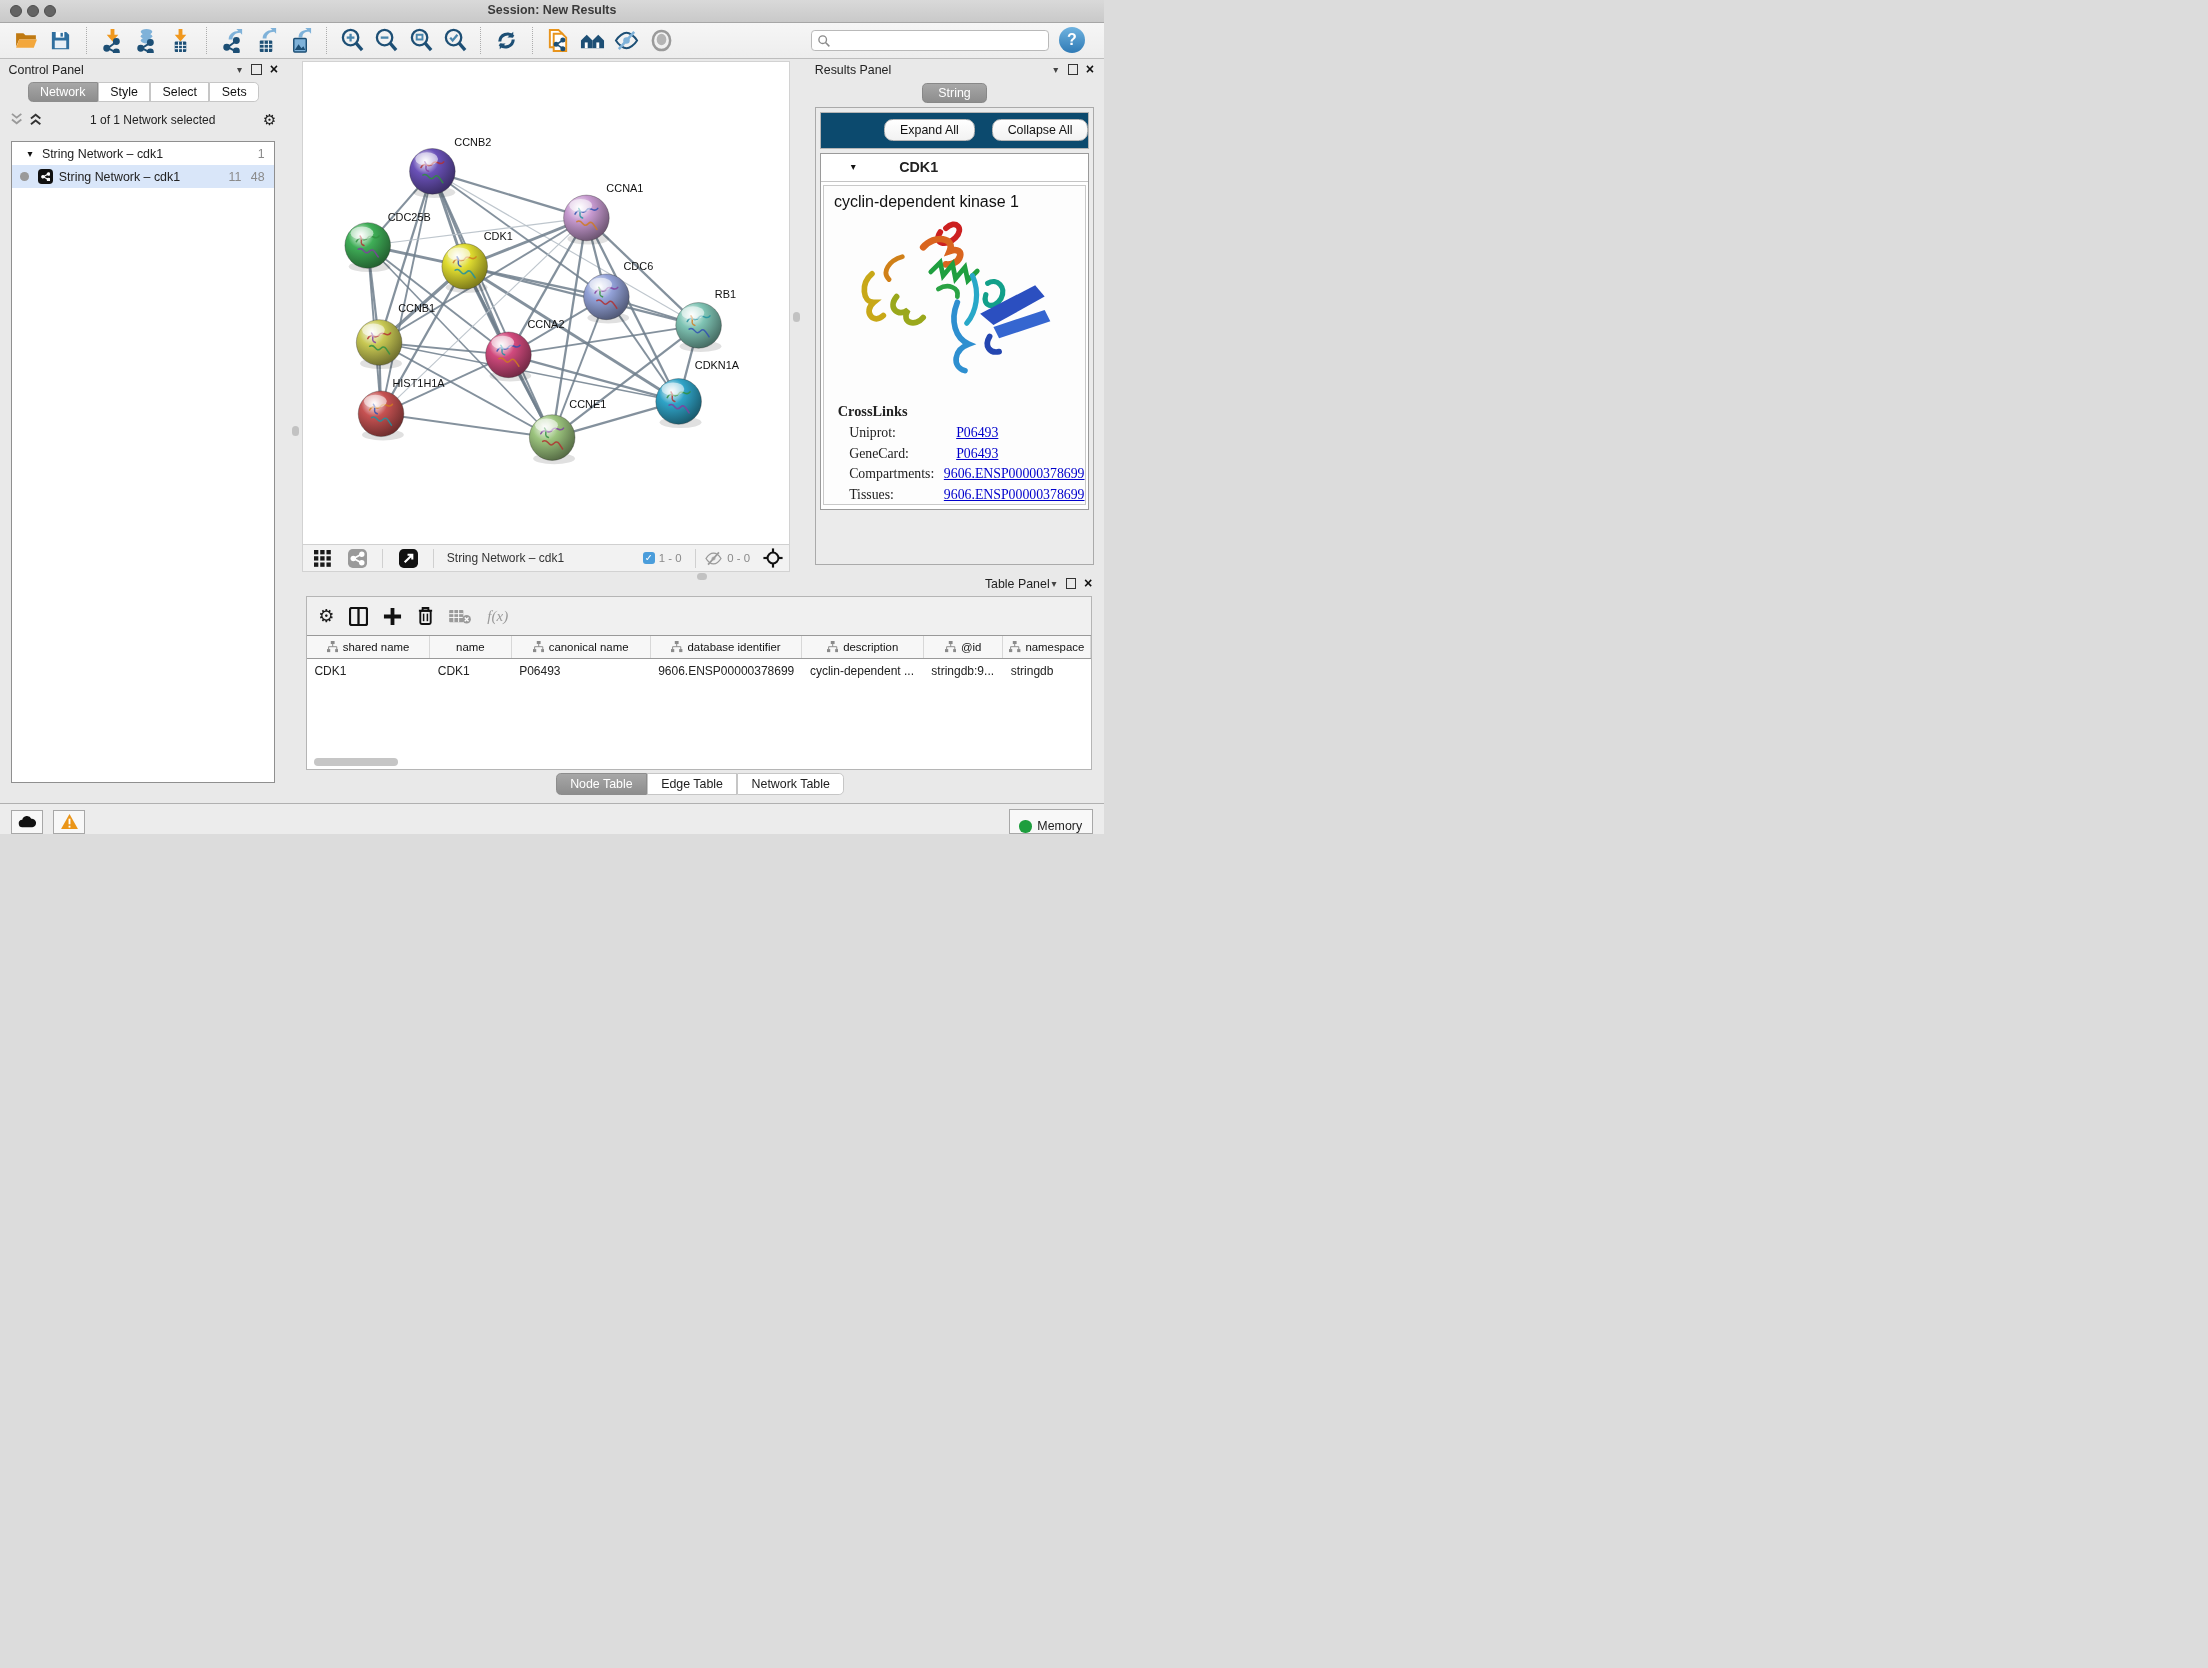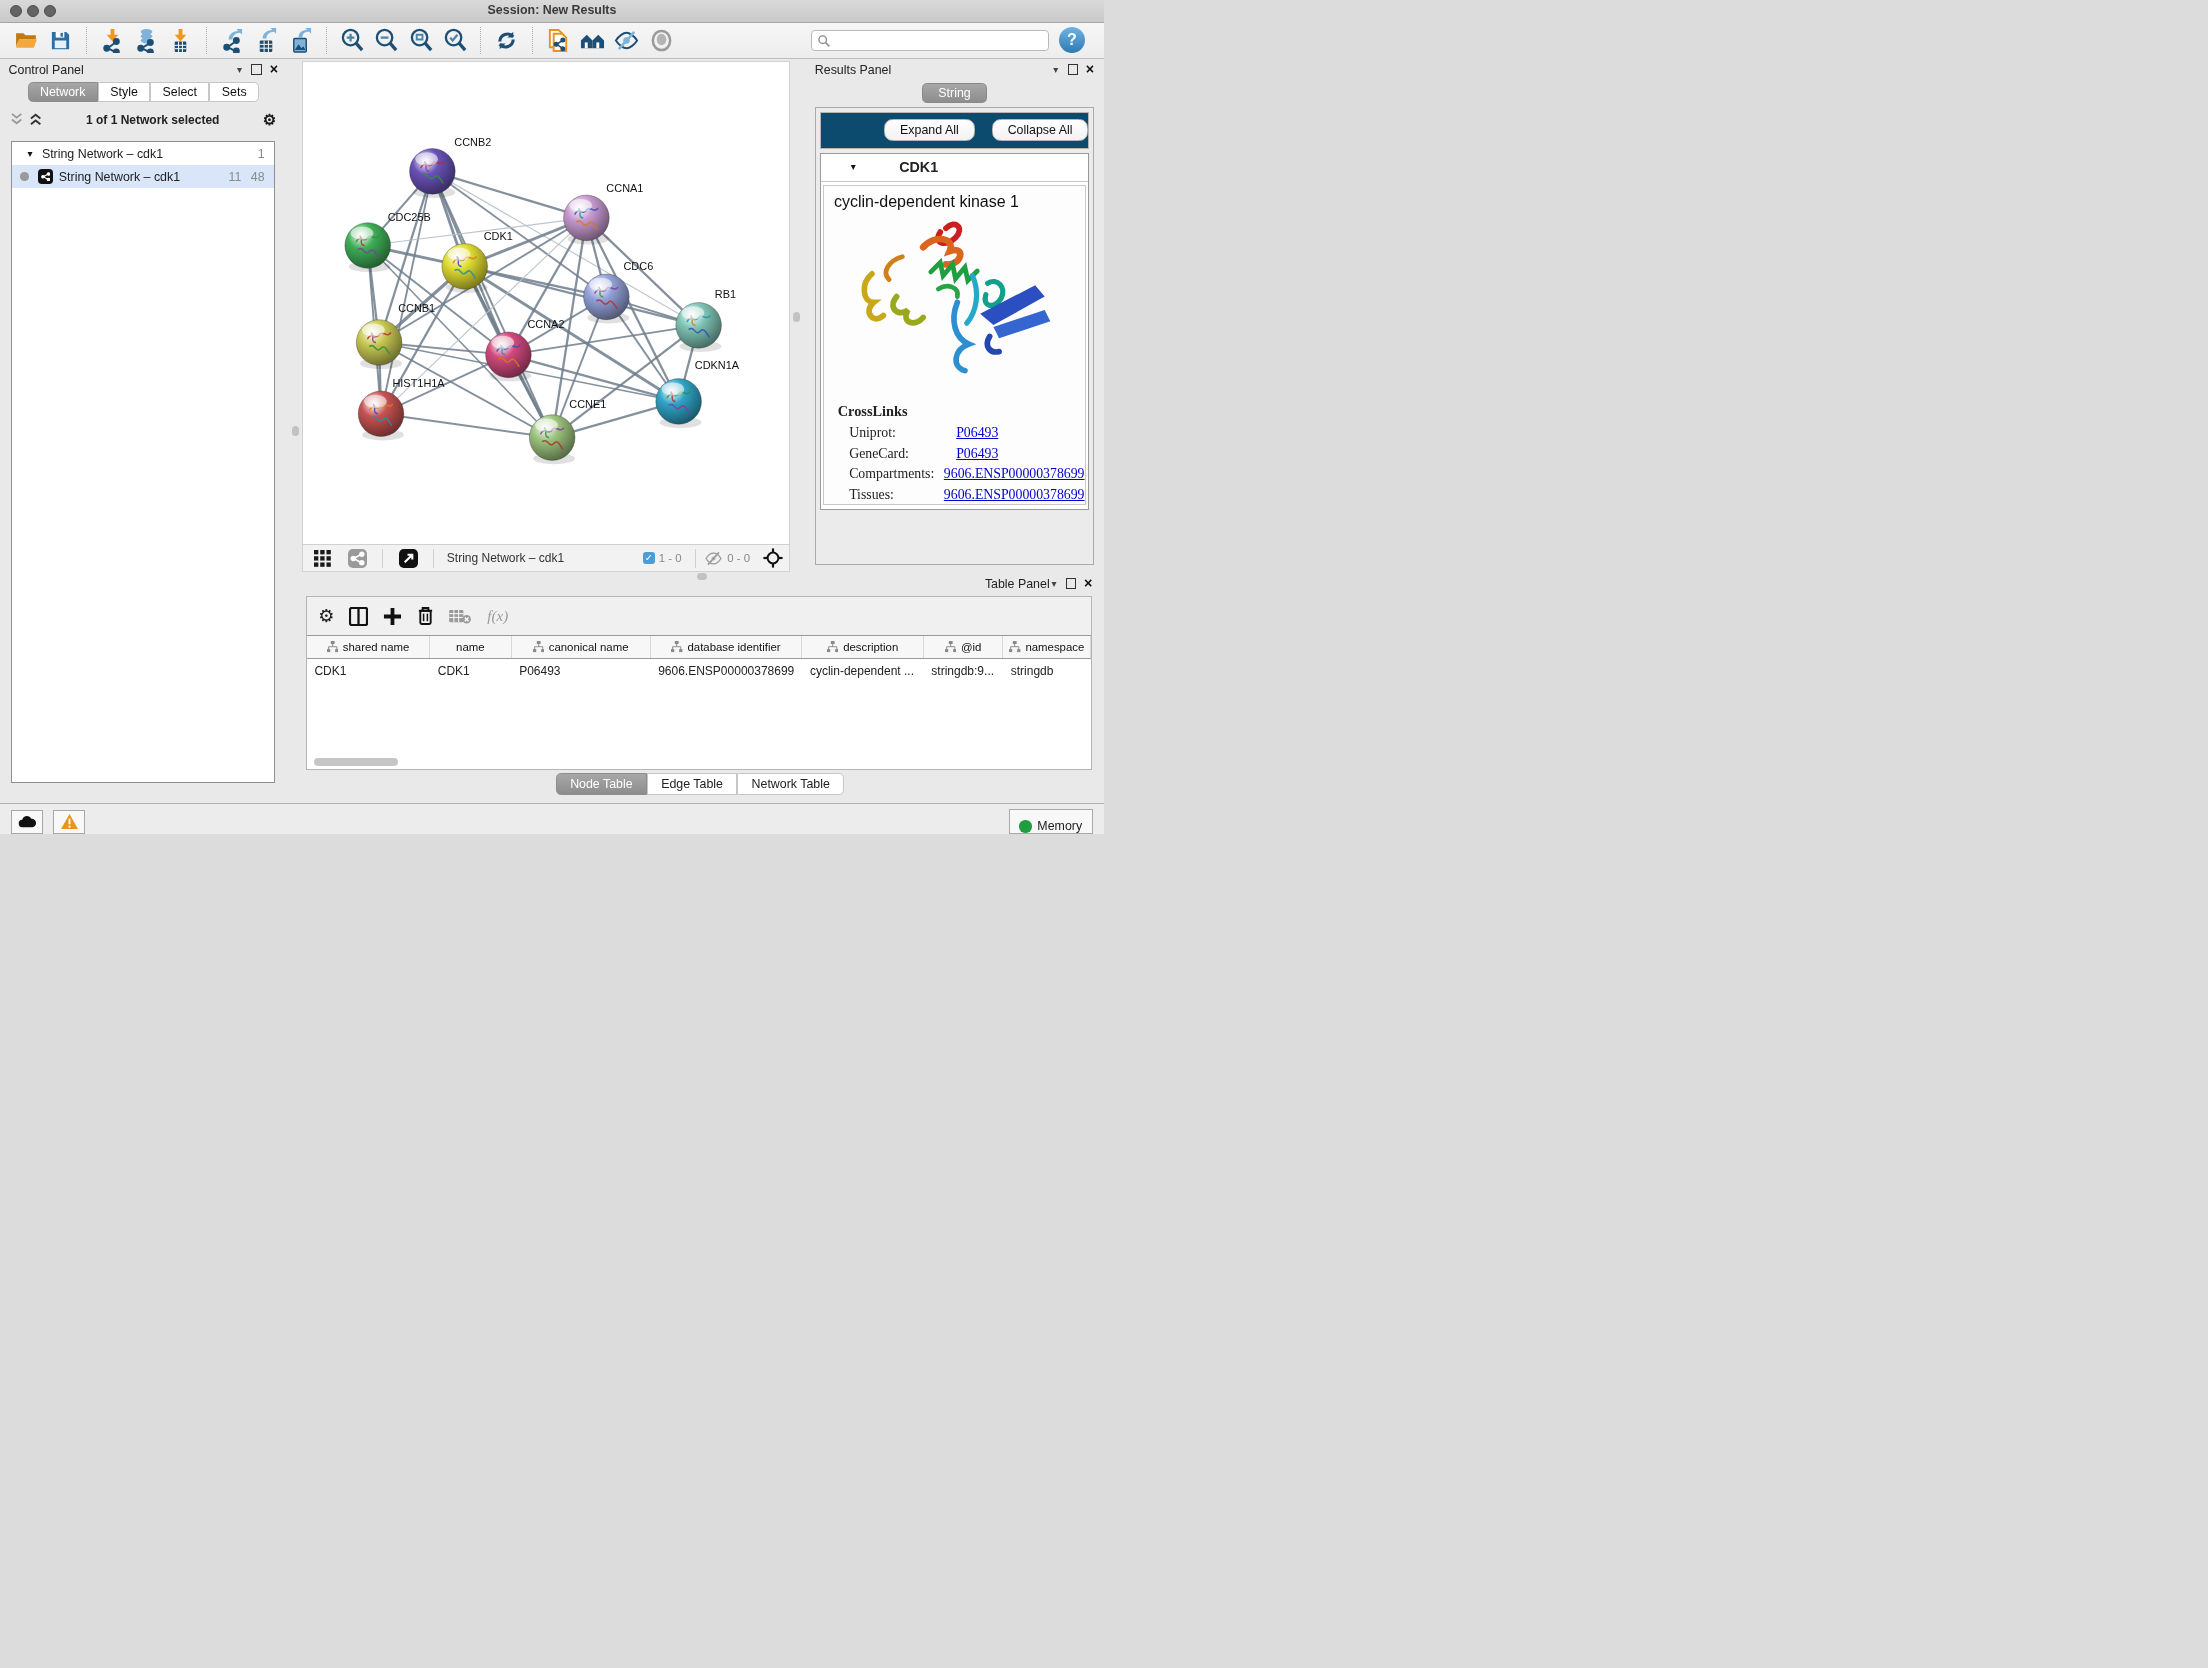--- a/index.html
+++ b/index.html
@@ -31,21 +31,21 @@
   .ico-float{width:8.6px;height:8.6px;border:1.4px solid #333;display:inline-block;}
   .ico-close{font-size:14.3px;font-weight:700;color:#111;line-height:9.5px;}
   
   #control-panel{position:absolute;left:4.8px;top:61px;width:277px;height:730px;}
   #cp-header{display:flex;justify-content:space-between;align-items:center;height:17px;padding:0 3.8px;}
   #cp-tabs{display:flex;justify-content:center;gap:0;margin-top:3.8px;}
   .tab{border:1px solid #c6c6c6;background:#fff;padding:1.9px 11.4px;font-size:12.4px;color:#111;}
   .tab.first{border-radius:4.8px 0 0 4.8px;}
   .tab.last{border-radius:0 4.8px 4.8px 0;}
   .tab.active{background:linear-gradient(#a7a7a7,#8d8d8d);color:#fff;border-color:#8d8d8d;}
-  #cp-gearrow{display:flex;align-items:center;height:21px;margin-top:7.6px;padding:0 5.7px;font-weight:bold;}
+  #cp-gearrow{display:flex;align-items:center;height:21px;margin-top:7.6px;padding:0 5.7px;}
   #cp-selection{flex:1;text-align:center;font-size:12px;color:#222;}
   .gear-glyph{font-size:15px;color:#1a1a1a;}
   #cp-tree{position:absolute;left:6.7px;right:6.7px;top:80px;bottom:7.6px;background:#fff;border:1px solid #8f8f8f;}
   .tree-row{display:flex;align-items:center;height:23px;font-size:12.4px;}
   .tree-row.selected{background:#d9e6f9;}
   .tri{font-size:8.6px;color:#111;margin:0 7.6px 0 13.3px;}
   .net-dot{width:8.6px;height:8.6px;border-radius:50%;background:#9a9a9a;margin:0 9.5px 0 7.6px;}
   .share-badge{width:15px;height:15px;border-radius:3.8px;background:#111;display:flex;align-items:center;justify-content:center;margin-right:5.7px;}
   .tree-label{flex:1;white-space:nowrap;overflow:hidden;}
   .tree-num{color:#8a8a8a;margin-right:9.5px;}

